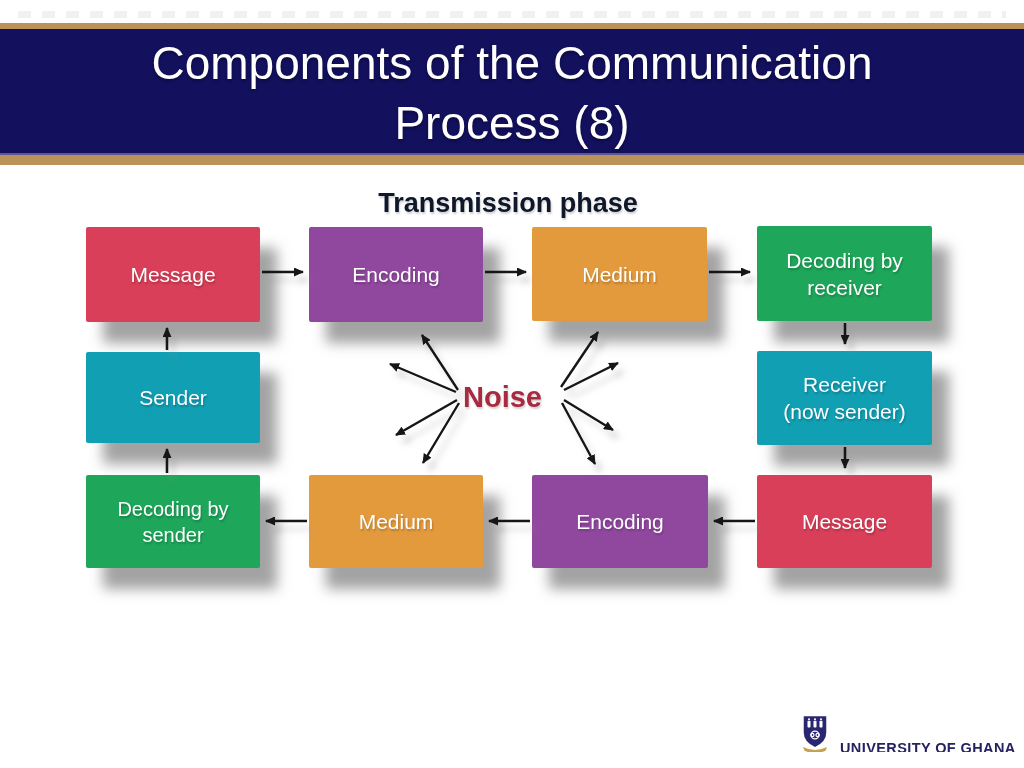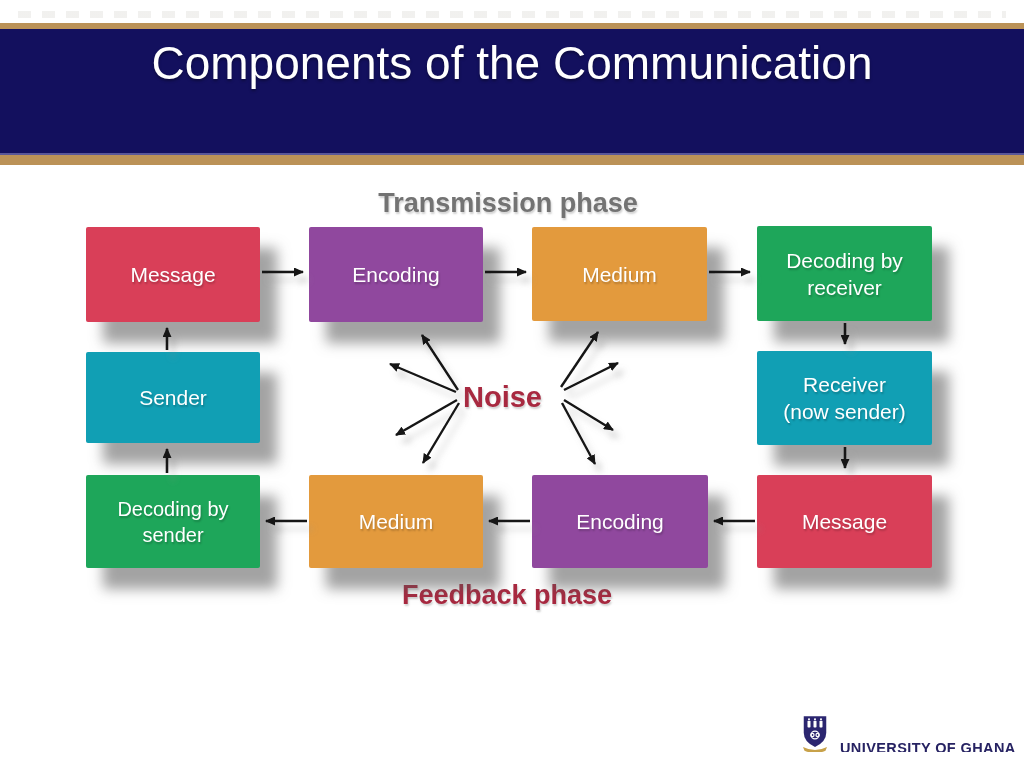--- a/index.html
+++ b/index.html
@@ -33,27 +33,27 @@
 </head>
 <body>
 
 <div class="slide">
 
   <div class="top-deco"></div>
 
   <div class="header">
     <div class="header-inner">
       <div>Components of the Communication</div>
+      <div>Process (8)</div>
     </div>
     <div class="sep"></div>
   </div>
 
-  <div class="phase-label" style="left:352px;top:188px;width:312px;font-size:27px;color:#737373;">Transmission phase</div>
+  <div class="phase-label" style="left:352px;top:188px;width:312px;font-size:27px;color:#0f172a;">Transmission phase</div>
 
-  <div class="phase-label" style="left:357px;top:580px;width:300px;font-size:27px;color:#a82940;">Feedback phase</div>
 
   <div class="noise-label" style="left:463px;top:381px;font-size:29px;color:#a82940;">Noise</div>
 
   <div id="boxes">
       <div class="box" style="left: 86px; top: 227px; width: 174px; height: 95px; background: rgb(217, 63, 88);">
         <div class="lbl">
           <div>Message</div>
         </div>
       </div>
       <div class="box" style="left: 309px; top: 227px; width: 174px; height: 95px; background: rgb(144, 72, 158);">

